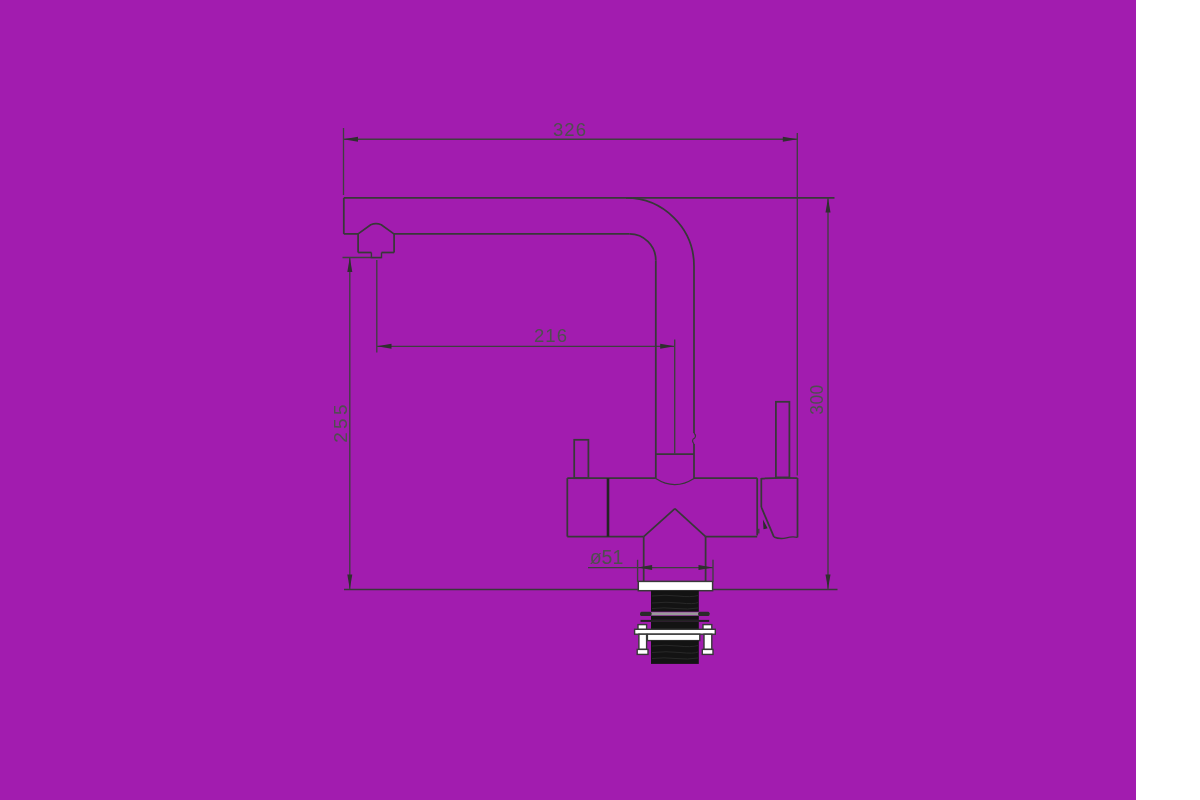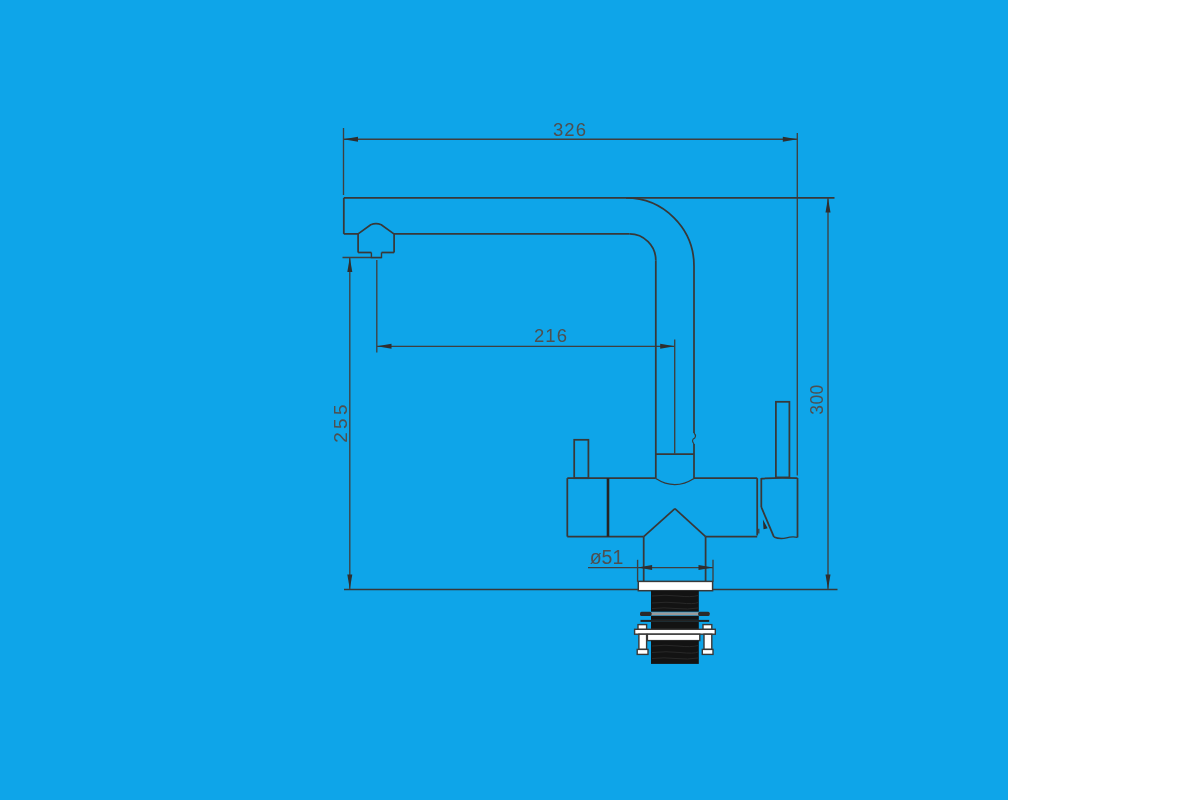--- a/index.html
+++ b/index.html
@@ -1,17 +1,17 @@
 <!DOCTYPE html>
 <html><head>
 <meta charset="utf-8">
 <title>Faucet technical drawing</title>
 <style>
   html,body{margin:0;padding:0;background:#ffffff;}
-  .page{width:1008px;height:800px;position:relative;background:#0ea5e9;overflow:hidden;}
+  .page{width:1136px;height:800px;position:relative;background:#a21caf;overflow:hidden;}
   svg{position:absolute;left:0;top:0;will-change:transform;}
   text{font-family:"Liberation Sans", sans-serif;fill:#4f4f4f;}
 </style>
 </head>
 <body>
 <div class="page">
 <svg width="1200" height="800" viewBox="0 0 1200 800">
   <g stroke-linecap="butt" fill="none">
 
     <g stroke="#3f3f3f" stroke-width="1.35">

